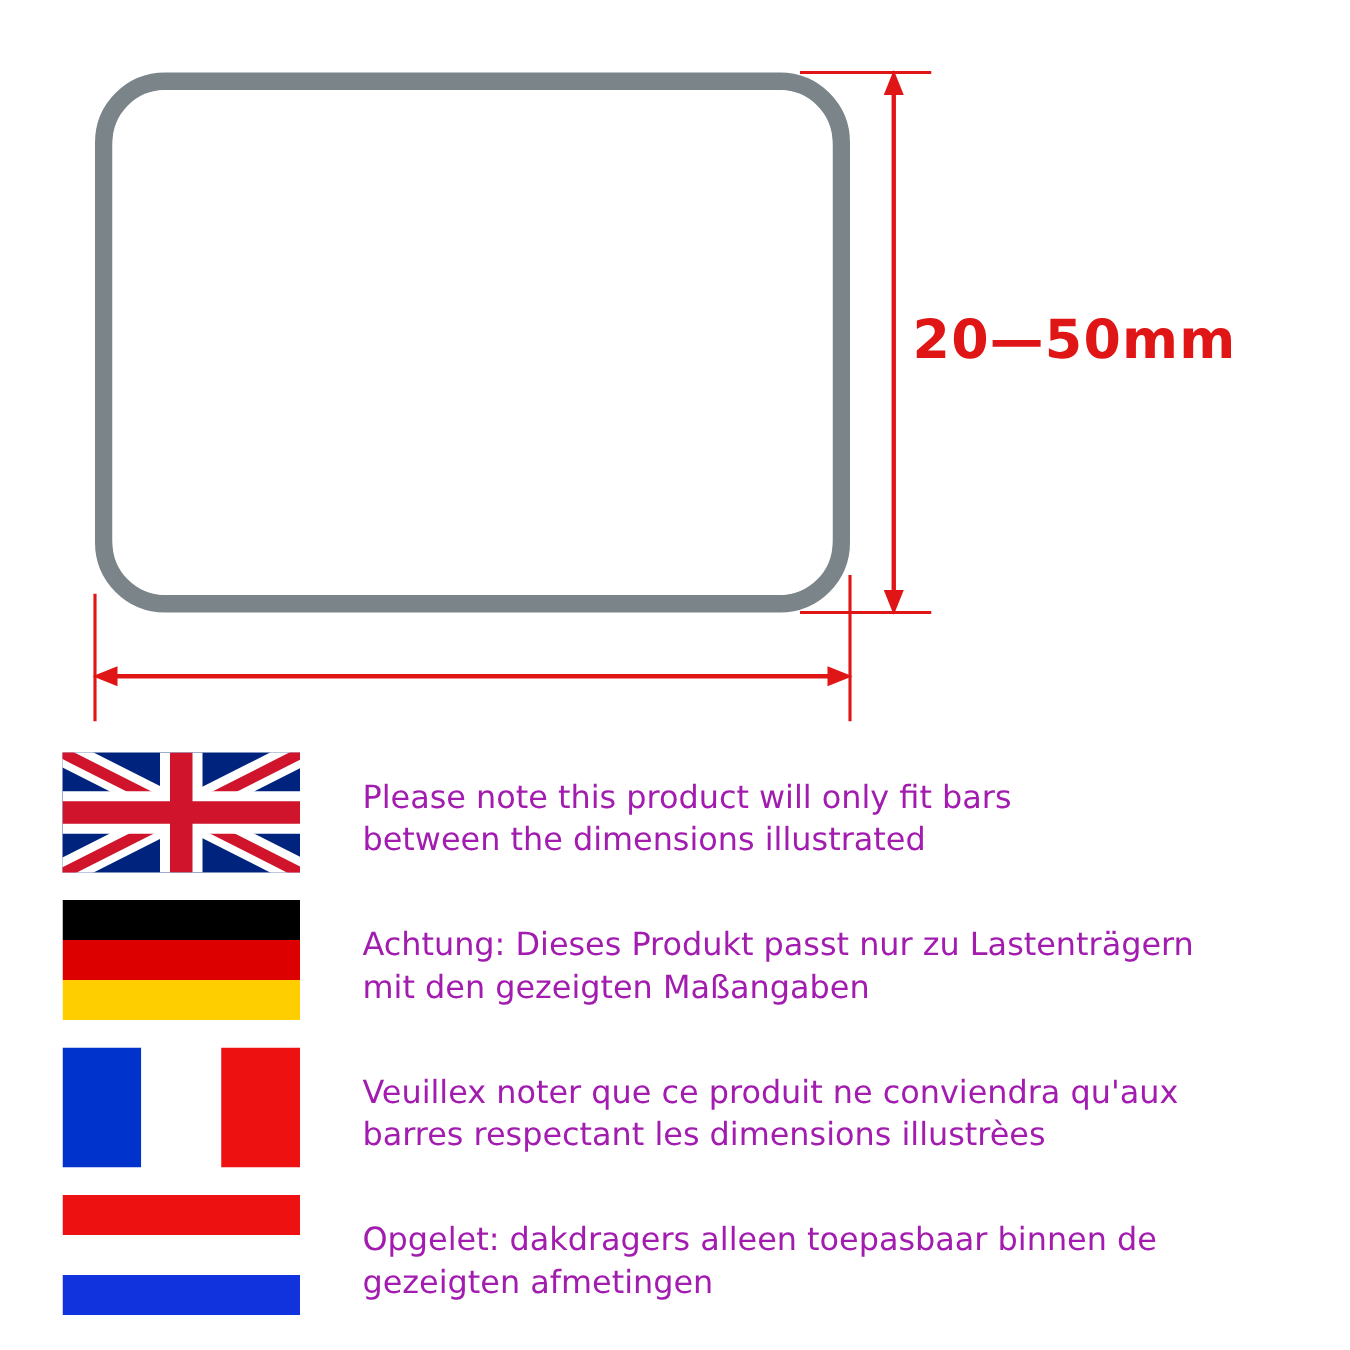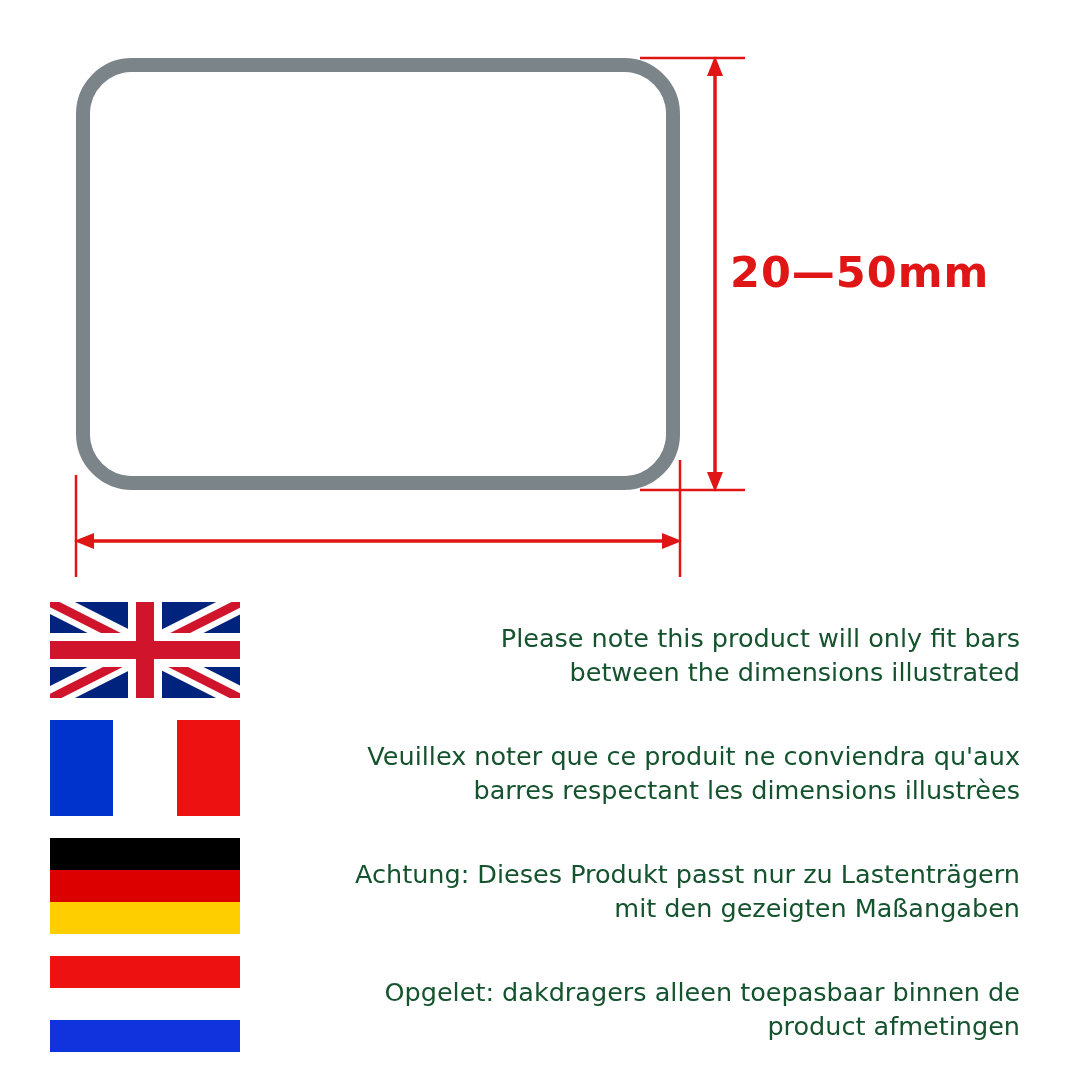--- a/index.html
+++ b/index.html
@@ -93,23 +93,22 @@
     height: 96px;
     position: relative;
     overflow: hidden;
   }
   .note-text {
     flex: 1;
     padding-right: 60px;
     padding-top: 26px;
     font-size: 25.5px;
     line-height: 1.32;
-    color: #14532d;
+    color: #a21caf;
     font-family: "DejaVu Sans", sans-serif;
-    text-align: right;
   }
 
   
   .flag-uk { background: #00247d; }
   .flag-uk .d-white1, .flag-uk .d-white2,
   .flag-uk .d-red1, .flag-uk .d-red2 {
     position: absolute;
     left: 50%;
     top: 50%;
     transform-origin: center;
@@ -227,53 +226,53 @@
       </div>
     </div>
     <div class="note-text">
       <div>Please note this product will only fit bars</div>
       <div>between the dimensions illustrated</div>
     </div>
   </div>
 
   <div class="note-row">
     <div class="flag-cell">
+      <div class="flag flag-de">
+        <div class="band-black"></div>
+        <div class="band-red"></div>
+        <div class="band-gold"></div>
+      </div>
+    </div>
+    <div class="note-text">
+      <div>Achtung: Dieses Produkt passt nur zu Lastenträgern</div>
+      <div>mit den gezeigten Maßangaben</div>
+    </div>
+  </div>
+
+  <div class="note-row">
+    <div class="flag-cell">
       <div class="flag flag-fr">
         <div class="band-blue"></div>
         <div class="band-white"></div>
         <div class="band-red"></div>
       </div>
     </div>
     <div class="note-text">
       <div>Veuillex noter que ce produit ne conviendra qu'aux</div>
       <div>barres respectant les dimensions illustrèes</div>
     </div>
   </div>
 
   <div class="note-row">
     <div class="flag-cell">
-      <div class="flag flag-de">
-        <div class="band-black"></div>
-        <div class="band-red"></div>
-        <div class="band-gold"></div>
-      </div>
-    </div>
-    <div class="note-text">
-      <div>Achtung: Dieses Produkt passt nur zu Lastenträgern</div>
-      <div>mit den gezeigten Maßangaben</div>
-    </div>
-  </div>
-
-  <div class="note-row">
-    <div class="flag-cell">
       <div class="flag flag-nl">
         <div class="band-red"></div>
         <div class="band-white"></div>
         <div class="band-blue"></div>
       </div>
     </div>
     <div class="note-text">
       <div>Opgelet: dakdragers alleen toepasbaar binnen de</div>
-      <div>product afmetingen</div>
+      <div>gezeigten afmetingen</div>
     </div>
   </div>
 
 </div>
 
 </body></html>

